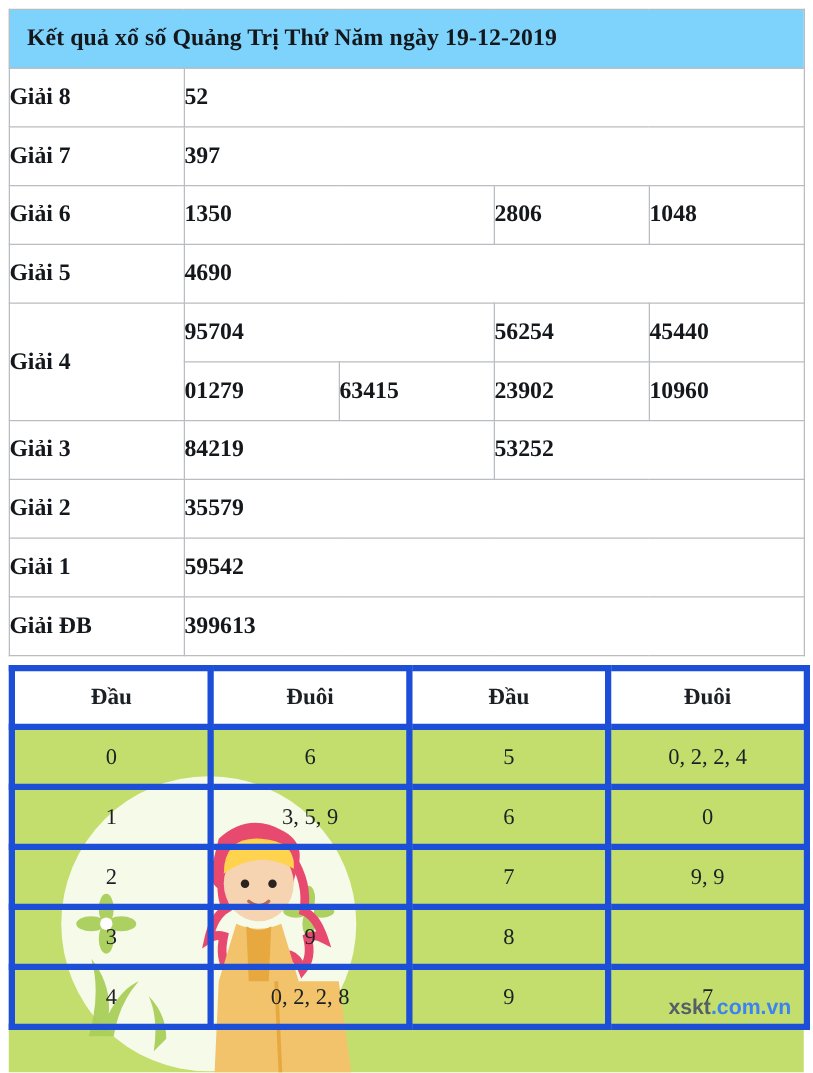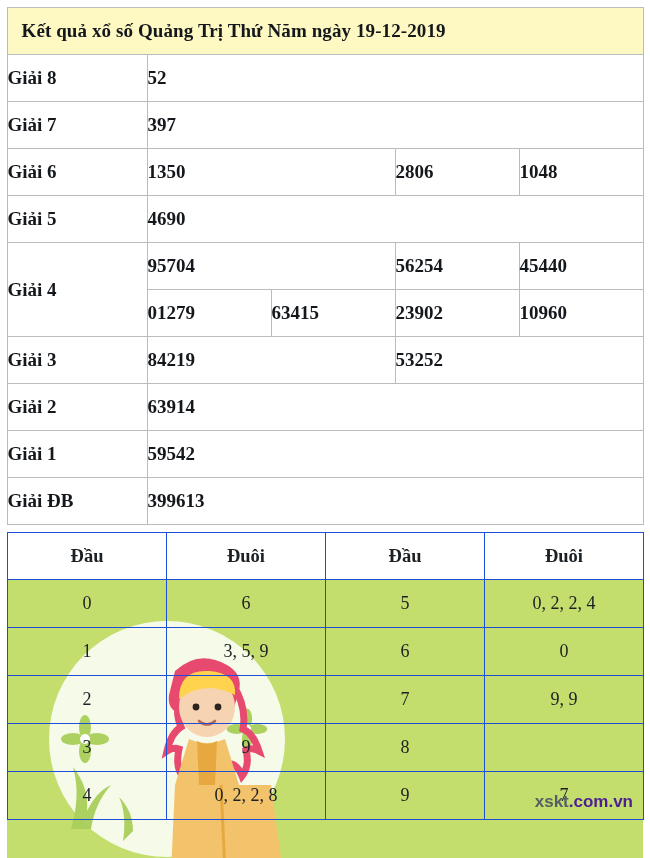--- a/index.html
+++ b/index.html
@@ -31,21 +31,21 @@
     color: #14181c;
     font-size: 19px;
     height: 47px;
     padding: 0;
   }
   .title-cell {
     font-size: 19.5px;
     text-align: left !important;
     padding-left: 14px !important;
     height: 43px;
-    background: #fef9c3;
+    background: #7dd3fc;
     letter-spacing: 0.1px;
   }
   .label-cell {
     font-weight: bold;
     font-size: 18px;
     width: 140px;
     color: #14181c;
   }
   .prize-8 {
     color: #cc0000;
@@ -66,21 +66,21 @@
     margin: 7px auto 0 auto;
   }
   .ht-table {
     position: relative;
     width: 636px;
     border-collapse: collapse;
     table-layout: fixed;
     z-index: 2;
   }
   .ht-table th, .ht-table td {
-    border: 1px solid #1d4ed8;
+    border: 5px solid #1d4ed8;
     text-align: center;
     vertical-align: middle;
     height: 48px;
     font-size: 18px;
     color: #1b2024;
     font-weight: normal;
     padding: 0;
   }
   .ht-table th {
     background: #ffffff;
@@ -119,21 +119,21 @@
   .watermark {
     position: absolute;
     right: 10px; bottom: 8px;
     font-family: "Liberation Sans", sans-serif;
     font-size: 17px;
     font-weight: bold;
     color: #565f66;
     z-index: 4;
     pointer-events: none;
   }
-  .watermark .dotcom { color: #4c1d95; margin-top: 14px; }
+  .watermark .dotcom { color: #3b82f6; margin-top: 14px; }
 </style>
 </head>
 <body>
 
 <div class="page">
 
   <table class="result-table">
     <colgroup>
       <col style="width:140px">
         <col style="width:124px">
@@ -175,21 +175,21 @@
         <td class="num-small">23902</td>
         <td class="num-small">10960</td>
       </tr>
       <tr>
         <td class="label-cell">Giải 3</td>
         <td class="num" colspan="2">84219</td>
         <td class="num" colspan="2">53252</td>
       </tr>
       <tr>
         <td class="label-cell">Giải 2</td>
-        <td class="num" colspan="4">63914</td>
+        <td class="num" colspan="4">35579</td>
       </tr>
       <tr>
         <td class="label-cell">Giải 1</td>
         <td class="num" colspan="4">59542</td>
       </tr>
       <tr>
         <td class="label-cell">Giải ĐB</td>
         <td class="prize-db" colspan="4">399613</td>
       </tr>
     </tbody>

